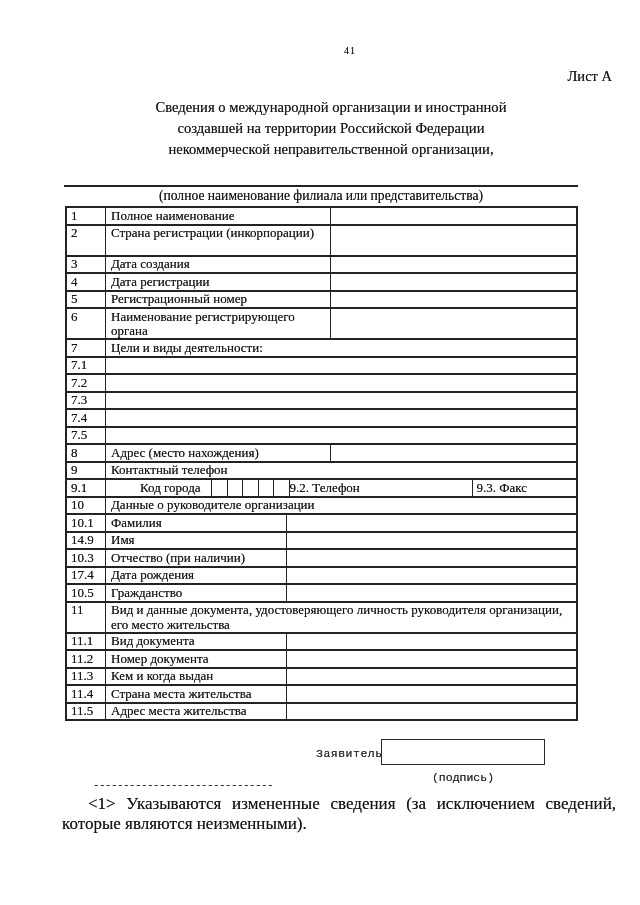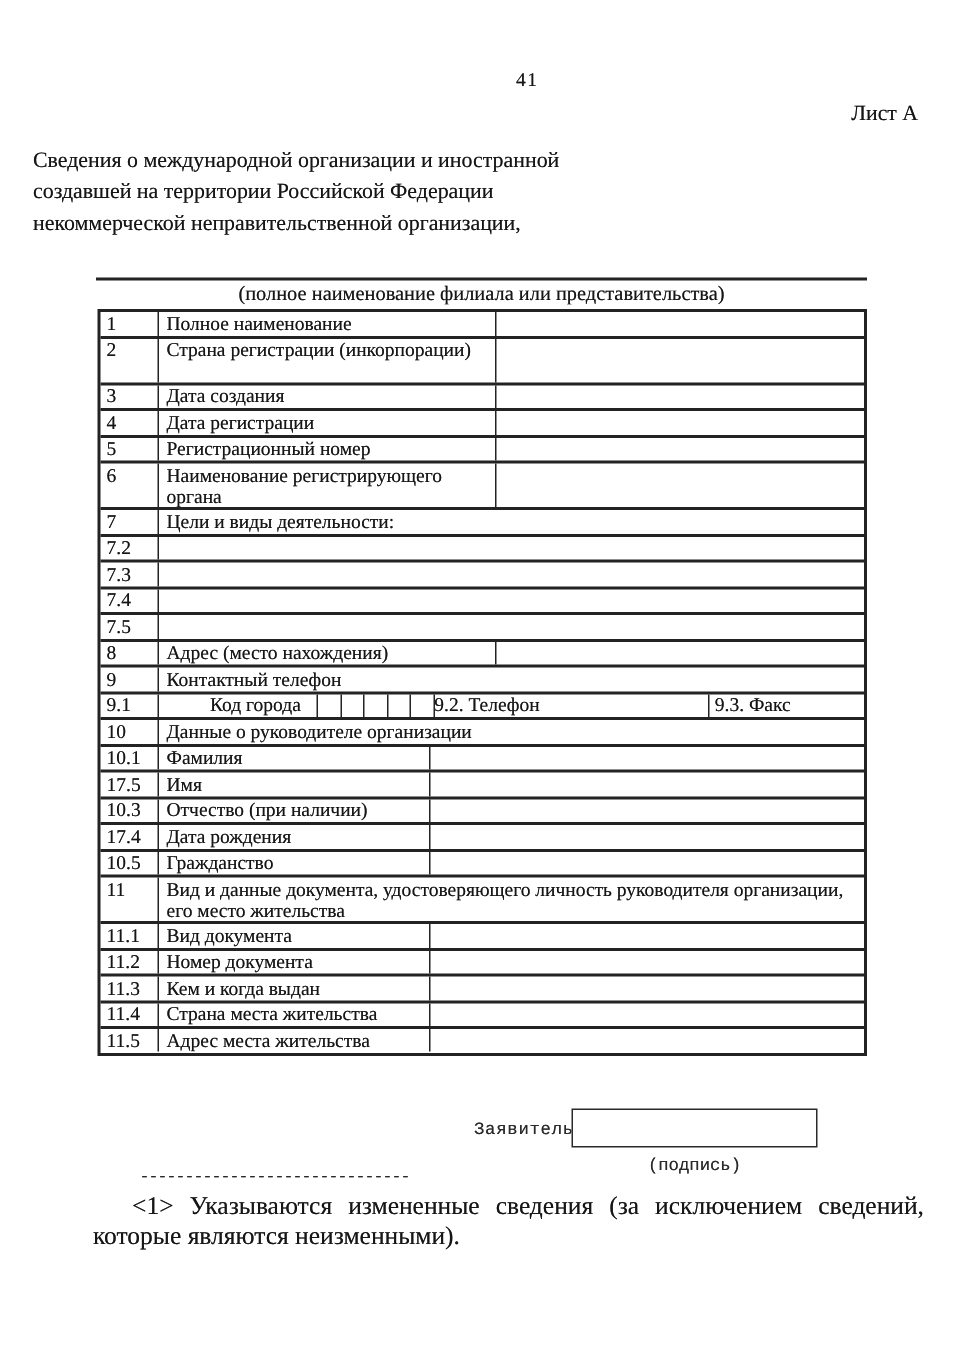--- a/index.html
+++ b/index.html
@@ -3,23 +3,23 @@
 <meta charset="utf-8">
 <style>
   * { margin:0; padding:0; box-sizing:border-box; }
   html,body { background:#ffffff; }
   .page {
     position:relative; width:640px; height:905px; background:#ffffff;
     font-family:"Liberation Serif","DejaVu Serif",serif; color:#161616;
     text-shadow:0 0 0.35px rgba(10,10,10,0.65); overflow:hidden;
   }
   .abs { position:absolute; }
-  #pagenum { top:45px; left:344px; font-size:13px; letter-spacing:1px; }
+  #pagenum { top:45px; left:344px; font-size:10px; letter-spacing:1px; }
   #sheet   { top:68px; right:28px; font-size:14.5px; }
-  #title   { top:97px; left:22px; width:618px; text-align:left; font-size:14.6px; line-height:21px; }
+  #title   { top:97px; left:22px; width:618px; text-align:center; font-size:14.6px; line-height:21px; }
   #nameline{ top:185px; left:64px; width:514px; border-top:2px solid #232323;
              text-align:center; font-size:13.6px; line-height:16px; padding-top:1px; }
   
   #ftable { top:206px; left:65px; width:513px; border:2px solid #232323; }
   .trow { display:flex; border-bottom:2px solid #232323; height:17.5px; }
   .trow.tall { height:31px; }
   .trow:last-child { border-bottom:none; height:15.5px;align-items:center; }
   .tc { font-size:13px; line-height:14.8px; padding-top:0.5px; overflow:hidden; }
   .c-num   { width:39px;   border-right:1.5px solid #232323; padding-left:4px; }
   .c-label { width:224.5px;border-right:1.5px solid #232323; padding-left:5px; }
@@ -94,20 +94,24 @@
       <div class="tc c-num">6</div>
       <div class="tc c-label">Наименование регистрирующего органа</div>
       <div class="tc c-value"></div>
     </div>
 
     <div class="trow">
       <div class="tc c-num">7</div>
       <div class="tc c-text">Цели и виды деятельности:</div>
     </div>
 
+    <div class="trow">
+      <div class="tc c-num">7.1</div>
+      <div class="tc c-text"></div>
+    </div>
 
     <div class="trow">
       <div class="tc c-num">7.2</div>
       <div class="tc c-text"></div>
     </div>
 
     <div class="trow">
       <div class="tc c-num">7.3</div>
       <div class="tc c-text"></div>
     </div>
@@ -150,21 +154,21 @@
       <div class="tc c-text">Данные о руководителе организации</div>
     </div>
 
     <div class="trow">
       <div class="tc c-num">10.1</div>
       <div class="tc c-label2">Фамилия</div>
       <div class="tc c-value"></div>
     </div>
 
     <div class="trow">
-      <div class="tc c-num">17.5</div>
+      <div class="tc c-num">14.9</div>
       <div class="tc c-label2">Имя</div>
       <div class="tc c-value"></div>
     </div>
 
     <div class="trow">
       <div class="tc c-num">10.3</div>
       <div class="tc c-label2">Отчество (при наличии)</div>
       <div class="tc c-value"></div>
     </div>
 

